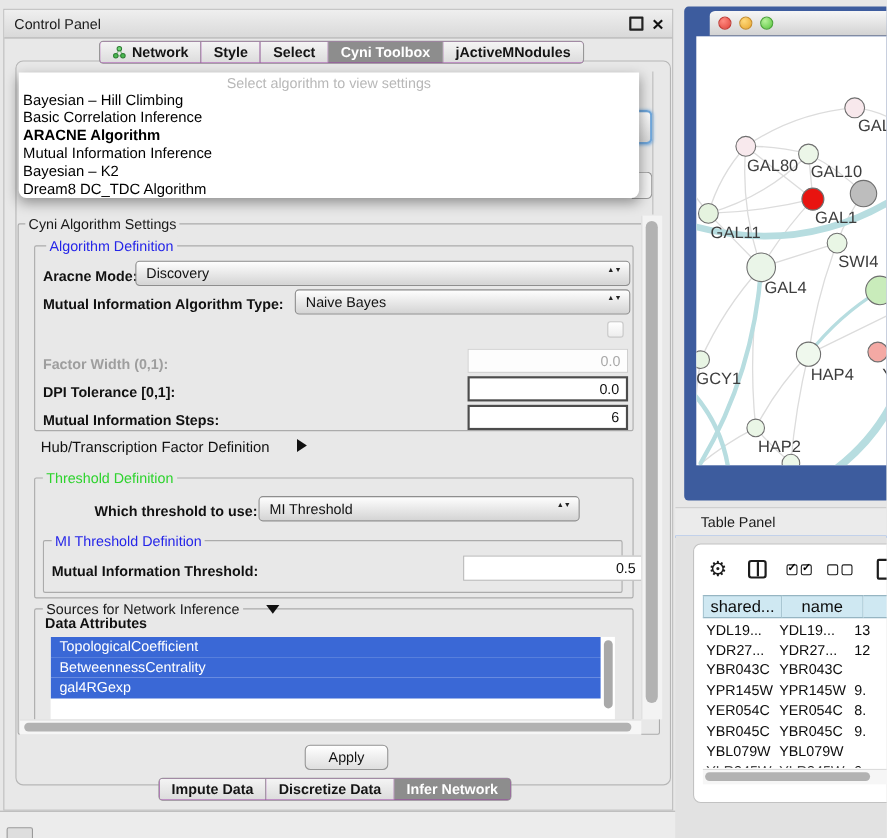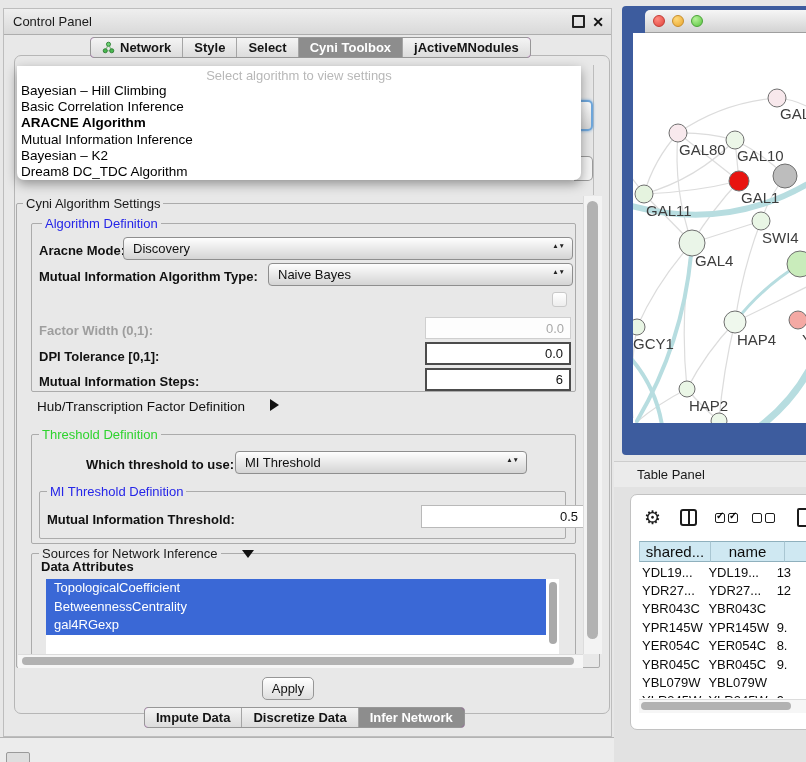--- a/index.html
+++ b/index.html
@@ -232,21 +232,21 @@
         <div class="list-vthumb"></div>
       </div>
 
     <div class="vtrack" style="left:579px;top:187px;width:18px;height:458px;">
       <div class="vthumb" style="left:3px;top:5px;width:11px;height:438px;"></div>
     </div>
     <div class="htrack" style="left:14px;top:645px;width:565px;height:13px;">
       <div class="hthumb" style="left:4px;top:2px;width:552px;height:8px;"></div>
     </div>
 
-    <div class="btn" style="left:258px;top:668px;width:52px;">Apply</div>
+    <div class="btn" style="left:273px;top:668px;width:76px;">Apply</div>
 
     <div class="tabgrp" style="left:140px;top:698px;" id="bottom-tabs">
         <div class="tab">
           <span>Impute Data</span>
         </div>
         <div class="tab">
           <span>Discretize Data</span>
         </div>
         <div class="tab sel">
           <span>Infer Network</span>

